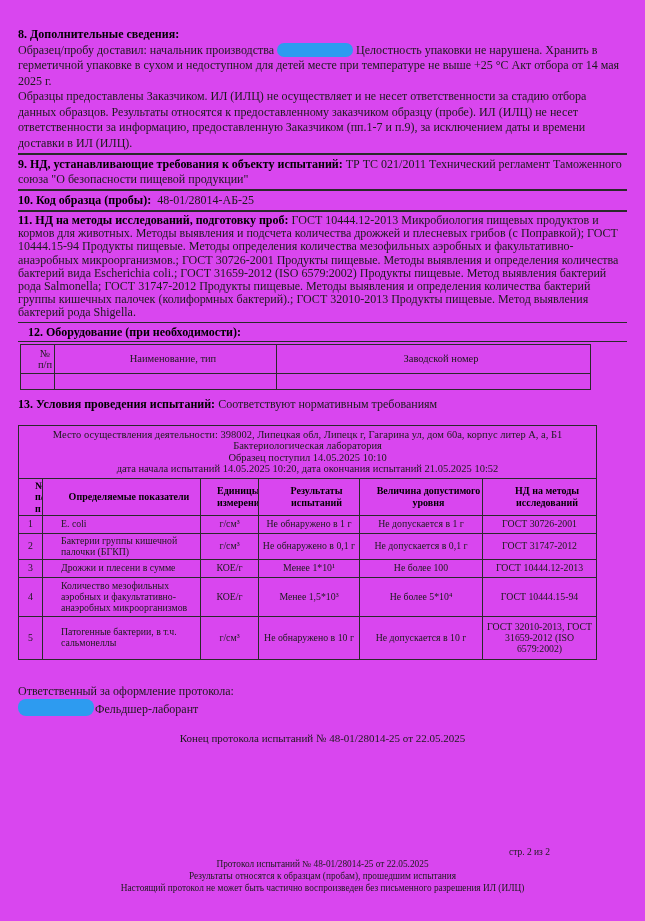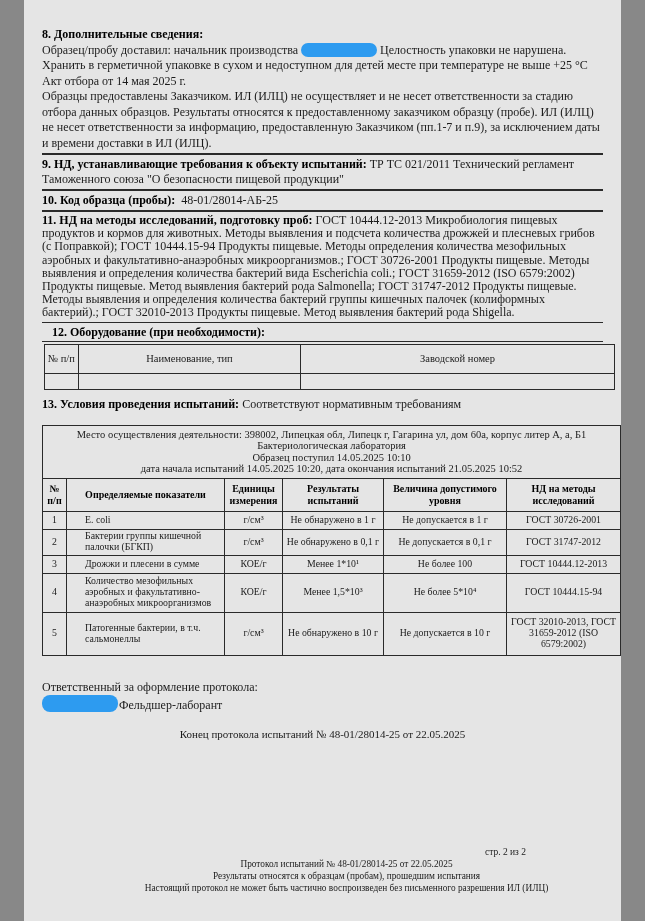--- a/index.html
+++ b/index.html
@@ -1,20 +1,20 @@
 <!DOCTYPE html>
 <html><head>
 <meta charset="utf-8">
 <style>
   html,body{margin:0;padding:0;background:#888;}
   .page{
     position:relative;
-    width:597px;height:921px;
+    width:645px;height:921px;
     margin:0 auto;
-    background:#e5e5e5;
+    background:#d946ef;
     font-family:"Liberation Serif","DejaVu Serif",serif;
     color:#1b1b1b;
     overflow:hidden;
     box-sizing:border-box;
     padding:27px 18px 0 18px;
   }
   p{margin:0;}
   b{color:#000;}
   .sec8 p{font-size:12px;line-height:15.5px;}
   .sec-line{font-size:12px;line-height:15px;}
@@ -25,21 +25,21 @@
     display:inline-block;
     height:14px;
     border-radius:8px;
     vertical-align:text-bottom;
     background:#2d9bf0;
   }
   .redaction.r1{width:76px;margin:0 3px;}
   .redaction.r2{width:76px;height:17px;margin-right:1px;}
   .sec12-label{font-size:12px;line-height:14px;margin-left:10px;margin-top:2px;}
   table{border-collapse:collapse;table-layout:fixed;}
-  td,th{border:1px solid #2a2a2a;font-weight:normal;overflow:hidden;}
+  td,th{border:1px solid #2a2a2a;font-weight:normal;overflow:hidden;padding-left:16px;}
   .equip{width:570px;margin-left:2px;margin-top:2px;font-size:10.5px;}
   .equip th{font-size:10.5px;text-align:center;vertical-align:middle;height:26px;line-height:11px;}
   .equip td{height:13px;}
   .sec13{font-size:12px;line-height:14px;margin-top:7px;}
   .title14{font-size:13.5px;font-weight:bold;text-align:center;margin:9px 0 6px 0;color:#000;}
   .results{width:578px;margin-top:14px;font-size:9.8px;}
   .results .info-cell{padding:3px 4px;}
   .results .info-cell div{text-align:center;font-size:10.5px;line-height:11.5px;}
   .results th{font-weight:bold;font-size:10px;line-height:11.5px;text-align:center;vertical-align:middle;height:30px;color:#000;}
   .results td{text-align:center;vertical-align:middle;line-height:10.8px;padding:1px 2px;}

